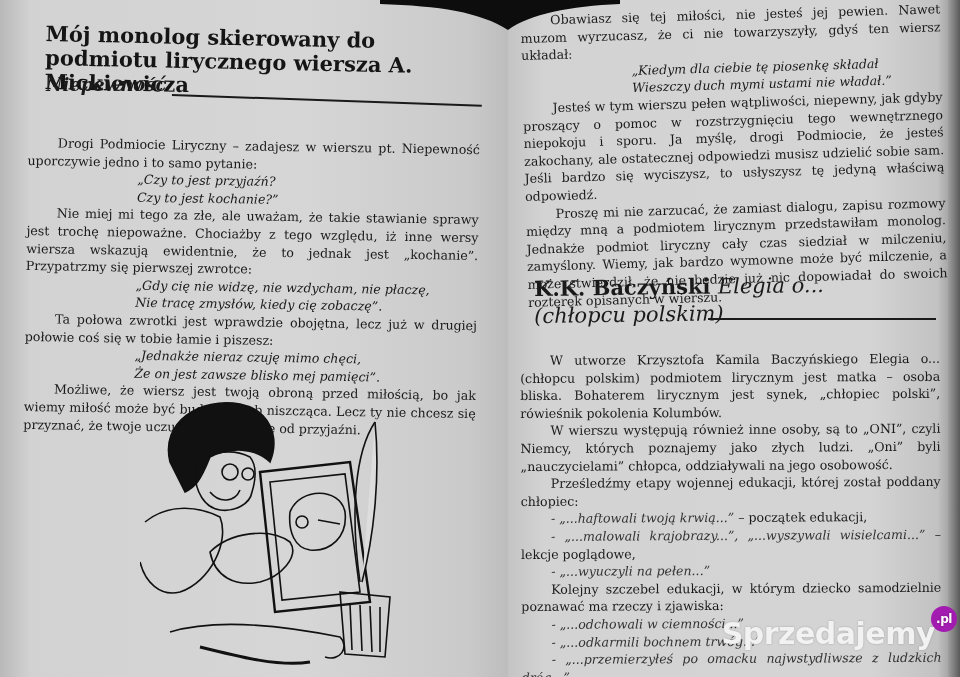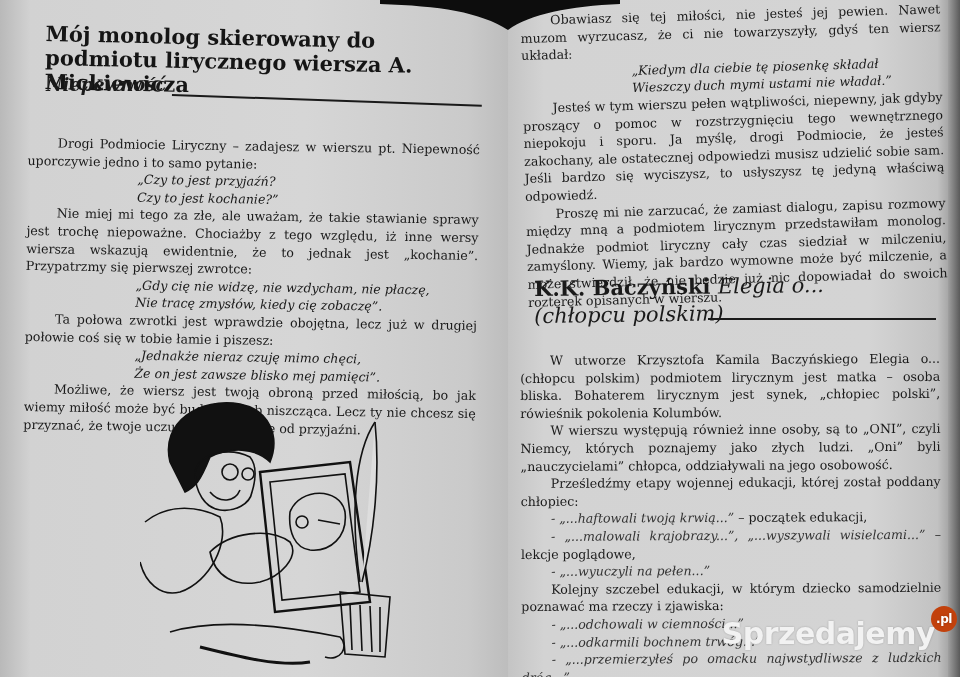--- a/index.html
+++ b/index.html
@@ -27,21 +27,21 @@
 
   .right .body{left:12px;top:12px;width:420px;transform:rotate(-1.6deg);transform-origin:left top;}
   .right .body.b2{top:352px;transform:rotate(-0.3deg);}
   .right .title2{position:absolute;left:26px;top:276px;font-size:21px;font-weight:bold;transform:rotate(-0.8deg);transform-origin:left top;white-space:nowrap;}
   .right .title2 i{font-weight:normal;font-style:italic;}
   .right .title3{position:absolute;left:26px;top:304px;font-size:21px;font-style:italic;transform:rotate(-0.8deg);transform-origin:left top;}
   .right .rule{left:200px;top:318px;width:228px;}
   .dash{margin:0;text-indent:0;}
   .dash i{font-style:italic;color:#333;}
   .watermark{position:absolute;right:25px;bottom:26px;font-family:"DejaVu Sans",sans-serif;font-weight:bold;font-size:30px;color:#f2f2f2;letter-spacing:-0.5px;text-shadow:0 0 2px rgba(0,0,0,.25);}
-  .watermark .pl{position:absolute;right:-22px;top:-10px;width:26px;height:26px;border-radius:50%;background:#c2410c;color:#fff;font-size:12px;line-height:26px;text-align:center;}
+  .watermark .pl{position:absolute;right:-22px;top:-10px;width:26px;height:26px;border-radius:50%;background:#a21caf;color:#fff;font-size:12px;line-height:26px;text-align:center;}
 </style>
 </head>
 <body>
 
 <div class="spread">
 
   <div class="page left">
     <div class="title">Mój monolog skierowany do podmiotu lirycznego wiersza A. Mickiewicza</div>
     <div class="subtitle">Niepewność</div>
     <div class="rule"></div>

